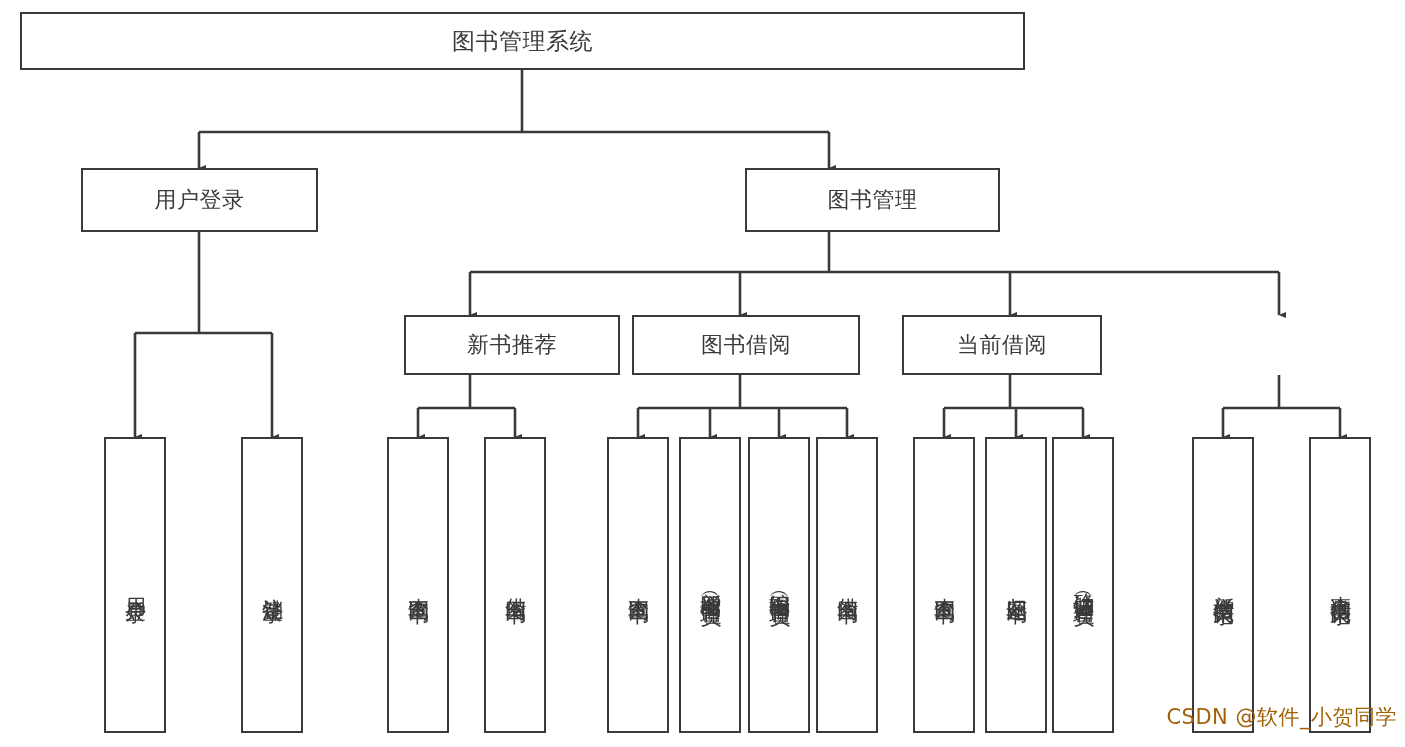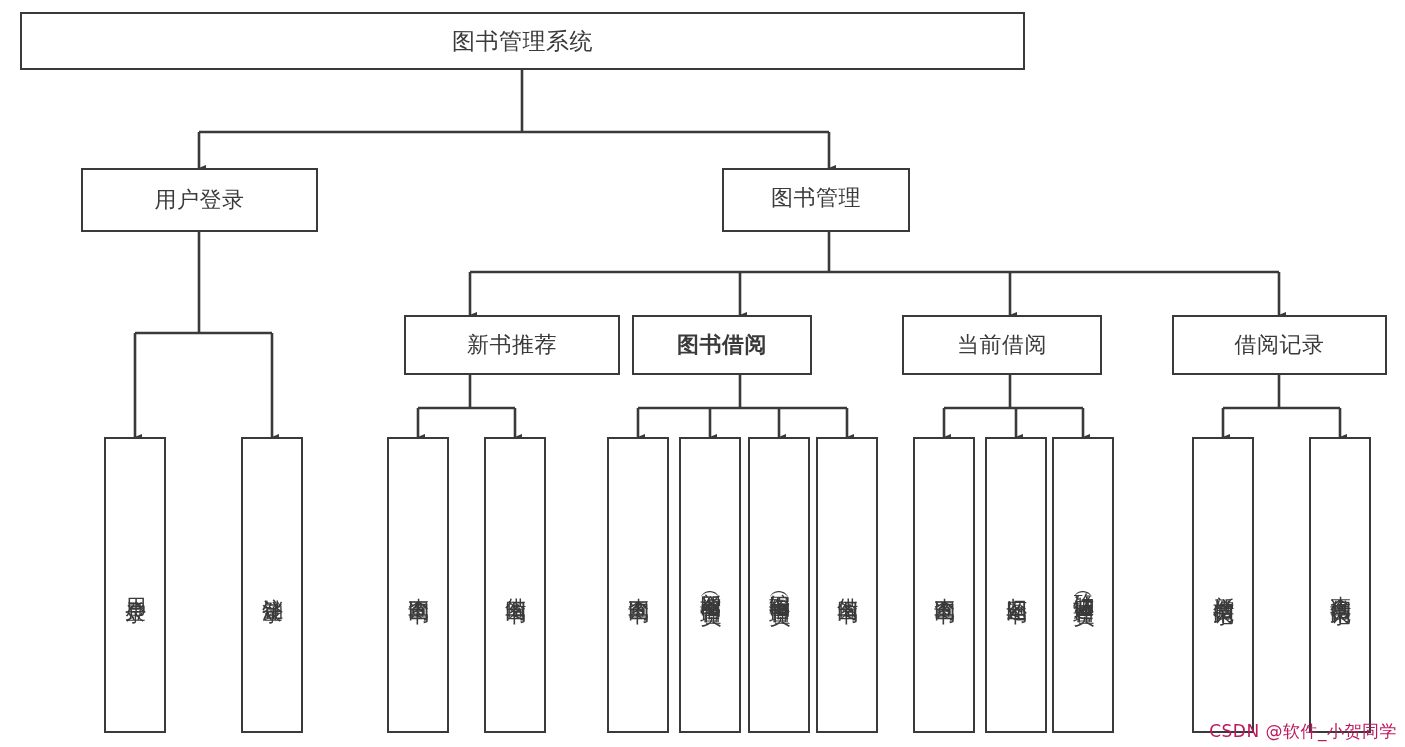--- a/index.html
+++ b/index.html
@@ -55,23 +55,23 @@
   }
   .node.horizontal .node-label {
     font-size: 22px;
   }
   .node.root .node-label {
     font-size: 23px;
   }
   #watermark {
     position: absolute;
     right: 8px;
-    bottom: 4px;
-    color: #be185d;
-    font-size: 17px;
+    bottom: 16px;
+    color: #a16207;
+    font-size: 21px;
     letter-spacing: 0.5px;
     white-space: nowrap;
     pointer-events: none;
     font-family: "DejaVu Sans", "Liberation Sans", sans-serif;
   }
 </style>
 </head>
 <body>
 
 <div id="diagram-root">
@@ -119,35 +119,32 @@
       </g>
   </svg>
 
   <div class="node root horizontal" style="left: 20px; top: 12px; width: 1005px; height: 58px;">
     <span class="node-label">图书管理系统</span>
   </div>
 
   <div class="node horizontal" style="left: 81px; top: 168px; width: 237px; height: 64px;">
     <span class="node-label">用户登录</span>
   </div>
-  <div class="node horizontal" style="left: 722px; top: 168px; width: 188px; height: 64px; font-family: Liberation Mono, monospace;">
+  <div class="node horizontal" style="left: 745px; top: 168px; width: 255px; height: 64px;">
     <span class="node-label">图书管理</span>
   </div>
 
   <div class="node horizontal" style="left: 362px; top: 315px; width: 216px; height: 60px; margin-left: 42px;">
     <span class="node-label">新书推荐</span>
   </div>
-  <div class="node horizontal" style="left: 632px; top: 315px; width: 180px; height: 60px; font-weight: bold;">
+  <div class="node horizontal" style="left: 632px; top: 315px; width: 228px; height: 60px;">
     <span class="node-label">图书借阅</span>
   </div>
   <div class="node horizontal" style="left: 902px; top: 315px; width: 200px; height: 60px;">
     <span class="node-label">当前借阅</span>
-  </div>
-  <div class="node horizontal" style="left: 1172px; top: 315px; width: 215px; height: 60px;">
-    <span class="node-label">借阅记录</span>
   </div>
 
   <div class="node vertical" style="left: 104px; top: 437px; width: 62px; height: 296px;">
     <span class="node-label">用户登录</span>
   </div>
   <div class="node vertical" style="left: 241px; top: 437px; width: 62px; height: 296px;">
     <span class="node-label">注销登录</span>
   </div>
 
   <div class="node vertical" style="left: 387px; top: 437px; width: 62px; height: 296px;">

